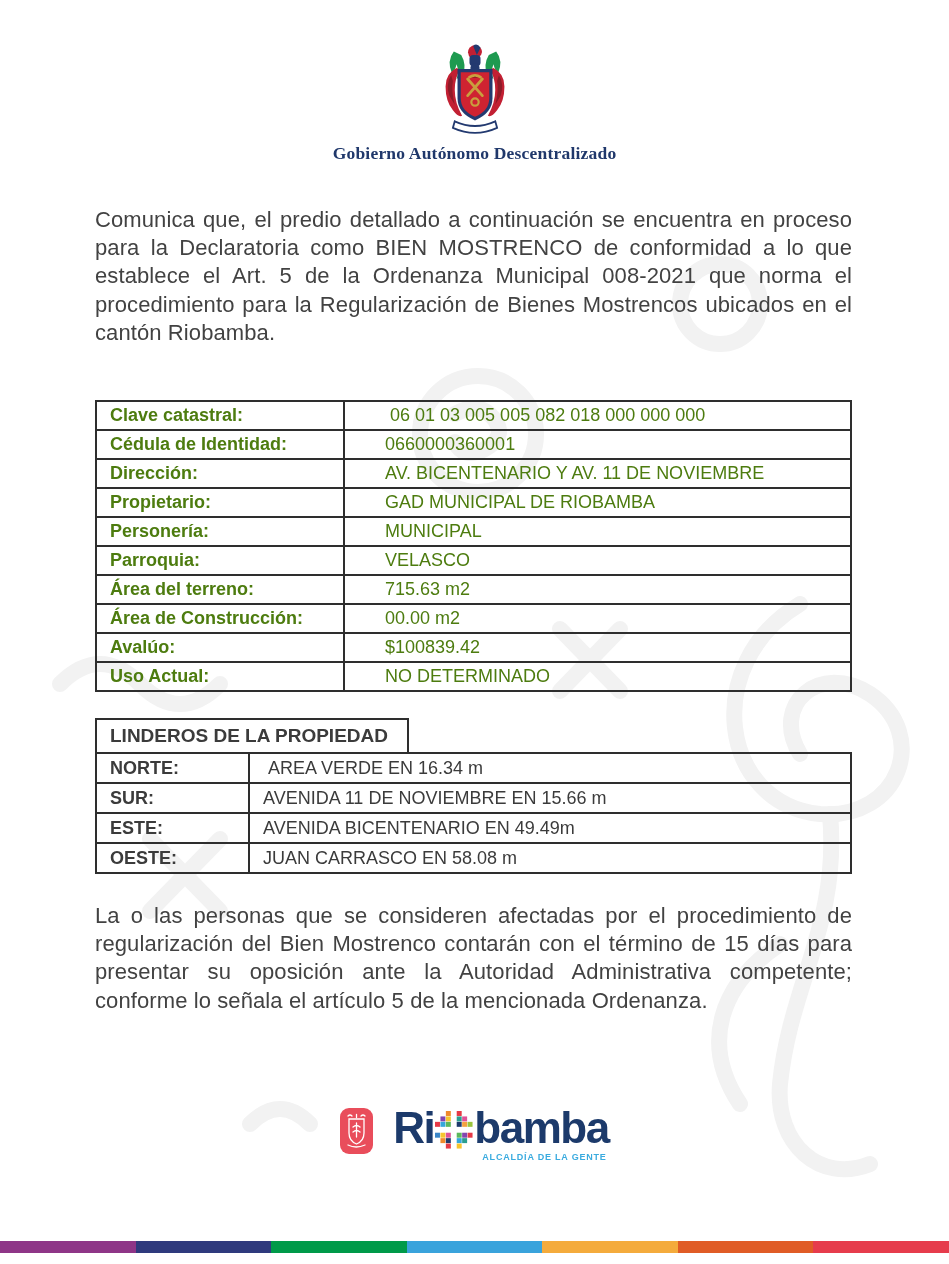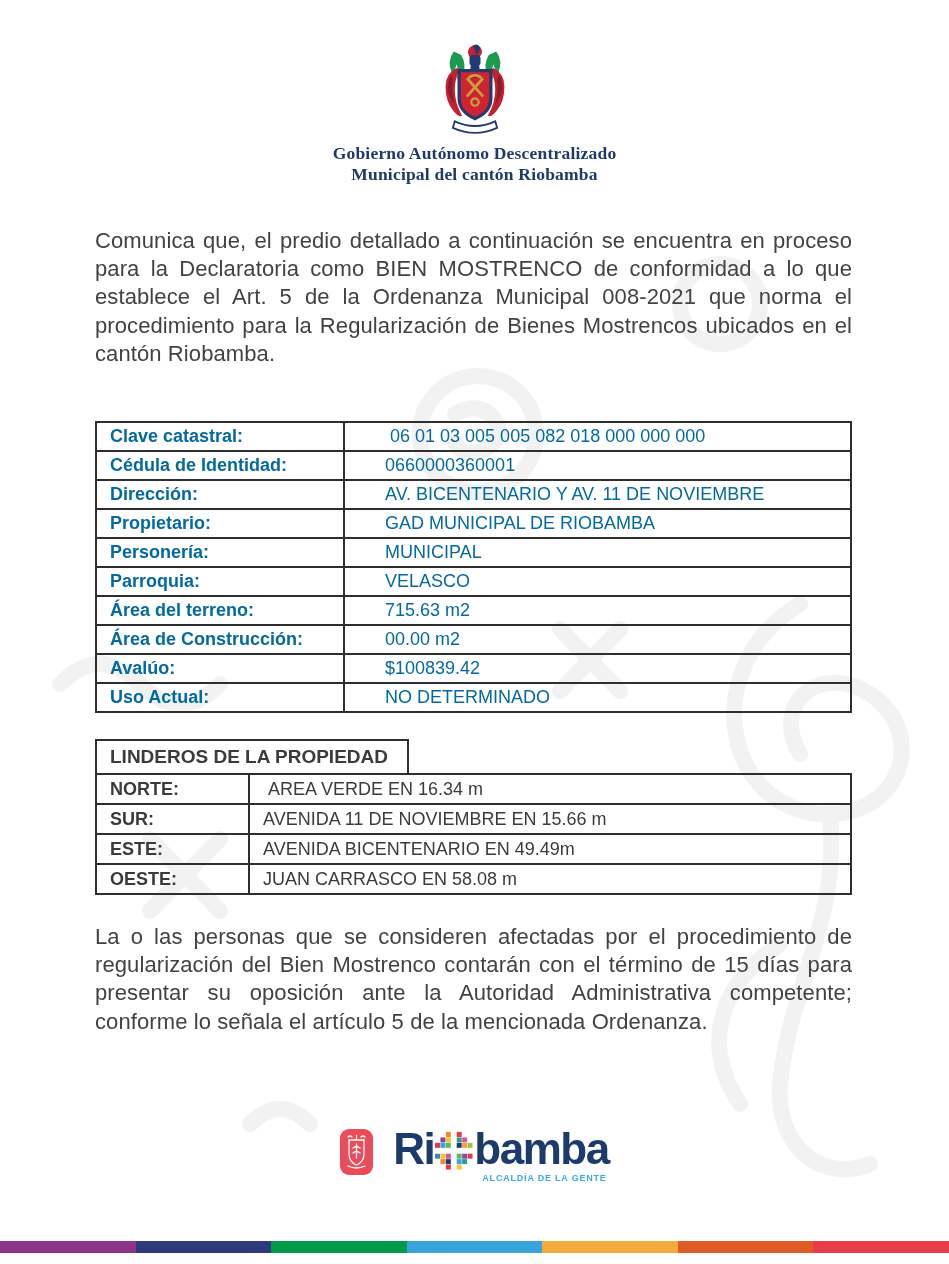--- a/index.html
+++ b/index.html
@@ -25,21 +25,21 @@
     font-size: 22px; line-height: 28.2px; text-align: justify;
     color: #424242; letter-spacing: 0.1px;
   }
   .para-1 { margin-top: 42px; min-height: 164px; }
   .para-2 { margin-top: 28px; min-height: 142px; }
 
   
   table { border-collapse: collapse; }
   .prop-table { margin: 30px 0 0 95px; width: 757px; }
   .prop-table td { border: 2px solid #2e2e2e; height: 29px; padding: 0 10px 0 13px;
-                   font-size: 18px; color: #0369a1; vertical-align: middle; }
+                   font-size: 18px; color: #4d7c0f; vertical-align: middle; }
   .prop-table td.lbl { width: 248px; font-weight: bold; }
   td.val { white-space: pre-wrap; padding-left: 40px; }
 
   
   .linderos-title {
     margin: 26px 0 0 95px; width: 314px; height: 34px;
     border: 2px solid #2e2e2e; border-bottom: none;
     display: flex; align-items: center; padding-left: 13px;
     font-weight: bold; font-size: 19px; color: #3b3b3b; background: transparent;
   }
@@ -111,21 +111,20 @@
         <path d="M58 38 L42 56"></path>
         <path d="M44 36 q6 -4 12 0"></path>
       </g>
       <circle cx="50" cy="63" r="4" fill="none" stroke="#c9a03e" stroke-width="2.4"></circle>
 
       <path d="M28 84 q22 10 44 0 l2 7 q-24 11 -48 0 z" fill="#ffffff" stroke="#233a70" stroke-width="2"></path>
     </svg>
 
     <div class="org">
       <div>Gobierno Autónomo Descentralizado</div>
-      <div>Municipal del cantón Riobamba</div>
     </div>
 
     <p class="para para-1">Comunica que, el predio detallado a continuación se encuentra en proceso para la Declaratoria como BIEN MOSTRENCO de conformidad a lo que establece el Art. 5 de la Ordenanza Municipal 008-2021 que norma el procedimiento para la Regularización de Bienes Mostrencos ubicados en el cantón Riobamba.</p>
 
     <table class="prop-table">
       <tbody>
         <tr>
           <td class="lbl">Clave catastral:</td>
           <td class="val"> 06 01 03 005 005 082 018 000 000 000</td>
         </tr>

